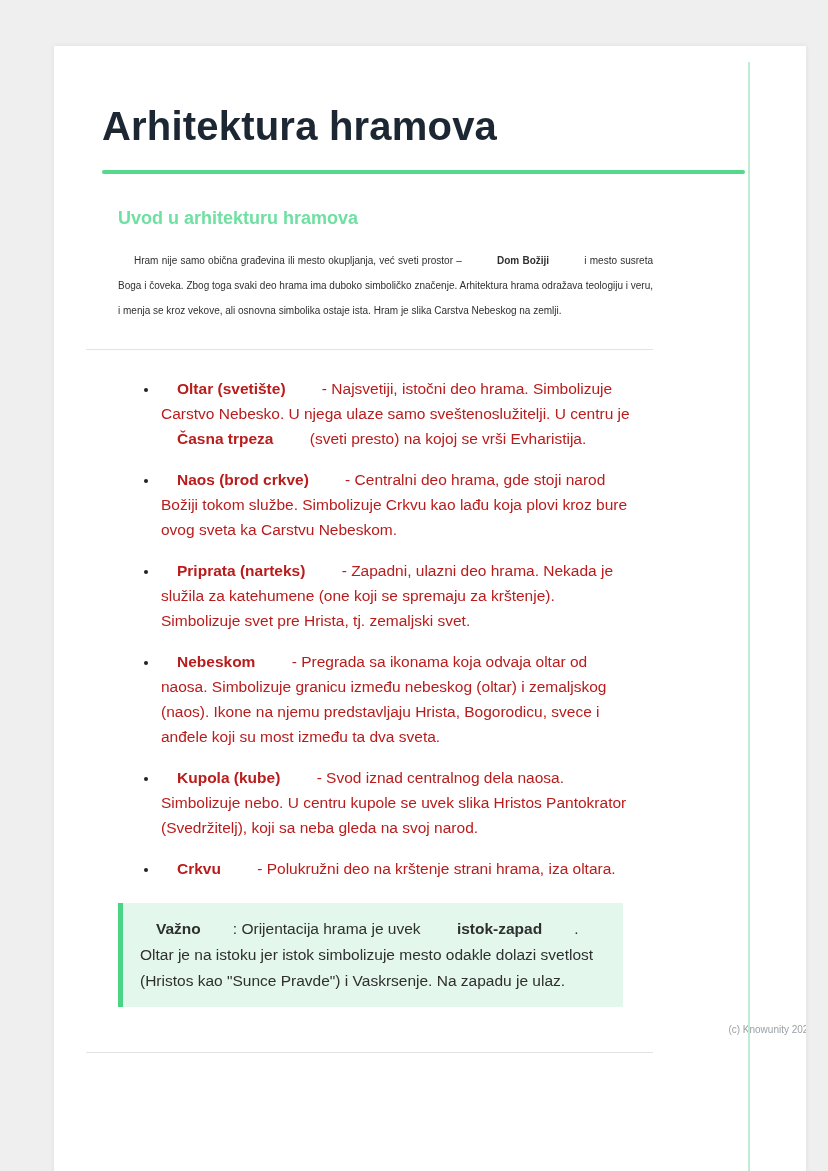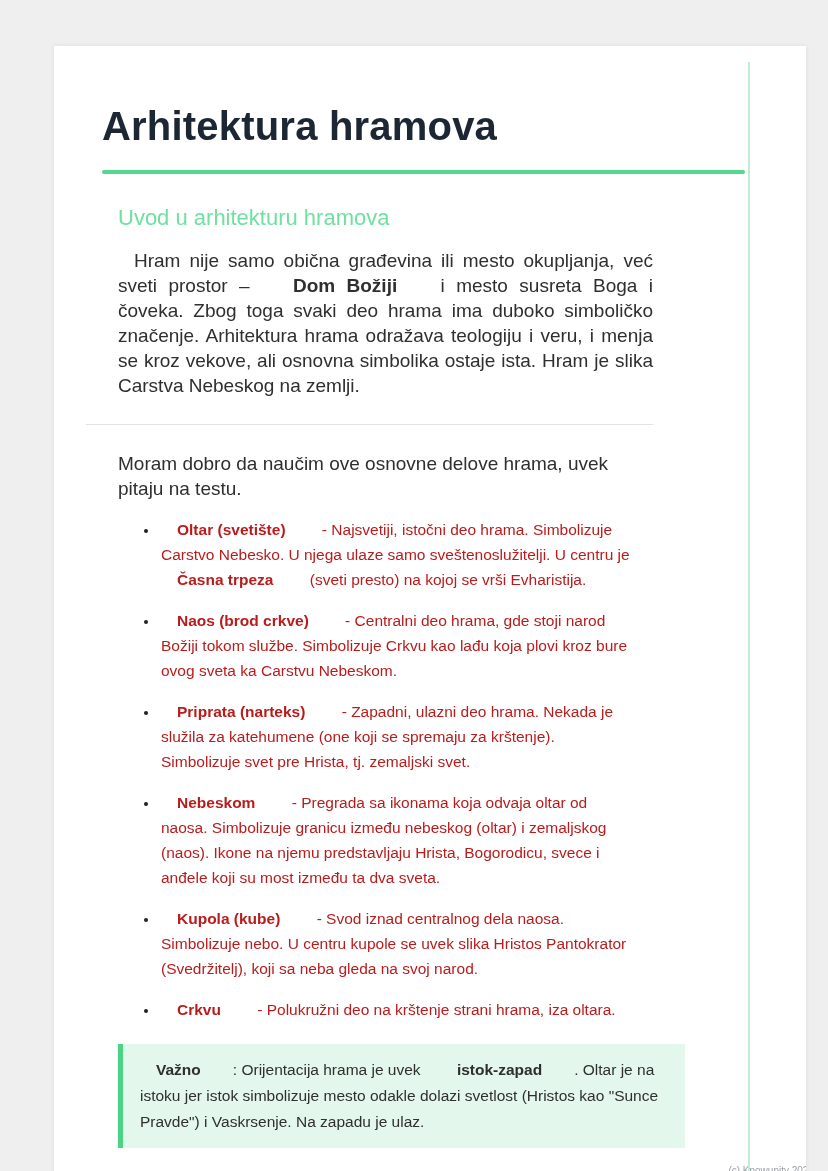--- a/index.html
+++ b/index.html
@@ -35,28 +35,28 @@
   }
   .title-rule {
     margin-top: 22px;
     width: 643px;
     height: 4px;
     background: #54d98c;
     border-radius: 2px;
   }
   h2.section-heading {
     margin-top: 30px;
-    font-size: 22px;
+    font-size: 18px;
     line-height: 28px;
-    font-weight: 400;
+    font-weight: 700;
     color: #6fe0a1;
   }
   p.para {
     margin-top: 16px;
-    font-size: 19px;
+    font-size: 10px;
     line-height: 25px;
     color: #2f2f2f;
   }
   p.justified { text-align: justify; }
   .divider {
     border: none;
     border-top: 1px solid #e3e3e3;
     margin: 26px 0;
     width: 567px;
   }
@@ -70,21 +70,21 @@
     line-height: 25px;
     color: #b91c1c;
     margin-bottom: 10px;
     padding-left: 2px;
   }
   ul.term-list li::marker { color: #222; font-size: 14px; }
   ul.term-list li:last-child { margin-bottom: 0; }
   .b { font-weight: 700; }
   .callout {
     margin-top: 22px;
-    width: 567px;
+    width: 505px;
     background: #e4f7ec;
     border-left: 5px solid #4ad486;
     padding: 13px 20px 13px 17px;
   }
   .callout p {
     font-size: 15.5px;
     line-height: 26px;
     color: #2f2f2f;
     margin: 0;
   }
@@ -108,21 +108,20 @@
   <div class="title-rule"></div>
 
   <div class="content">
     <h2 class="section-heading">Uvod u arhitekturu hramova</h2>
     <p class="para justified"><span>Hram nije samo obična građevina ili mesto okupljanja, već sveti prostor – </span><span class="b">Dom Božiji</span><span> i mesto susreta Boga i čoveka. Zbog toga svaki deo hrama ima duboko simboličko značenje. Arhitektura hrama odražava teologiju i veru, i menja se kroz vekove, ali osnovna simbolika ostaje ista. Hram je slika Carstva Nebeskog na zemlji.</span></p>
   </div>
 
   <hr class="divider">
 
   <div class="content">
-    <p class="para">Moram dobro da naučim ove osnovne delove hrama, uvek pitaju na testu.</p>
 
     <ul class="term-list">
       <li><span class="b">Oltar (svetište)</span><span> - Najsvetiji, istočni deo hrama. Simbolizuje Carstvo Nebesko. U njega ulaze samo sveštenoslužitelji. U centru je </span><span class="b">Časna trpeza</span><span> (sveti presto) na kojoj se vrši Evharistija.</span></li>
       <li><span class="b">Naos (brod crkve)</span><span> - Centralni deo hrama, gde stoji narod Božiji tokom službe. Simbolizuje Crkvu kao lađu koja plovi kroz bure ovog sveta ka Carstvu Nebeskom.</span></li>
       <li><span class="b">Priprata (narteks)</span><span> - Zapadni, ulazni deo hrama. Nekada je služila za katehumene (one koji se spremaju za krštenje). Simbolizuje svet pre Hrista, tj. zemaljski svet.</span></li>
       <li><span class="b">Nebeskom</span><span> - Pregrada sa ikonama koja odvaja oltar od naosa. Simbolizuje granicu između nebeskog (oltar) i zemaljskog (naos). Ikone na njemu predstavljaju Hrista, Bogorodicu, svece i anđele koji su most između ta dva sveta.</span></li>
       <li><span class="b">Kupola (kube)</span><span> - Svod iznad centralnog dela naosa. Simbolizuje nebo. U centru kupole se uvek slika Hristos Pantokrator (Svedržitelj), koji sa neba gleda na svoj narod.</span></li>
       <li><span class="b">Crkvu</span><span> - Polukružni deo na krštenje strani hrama, iza oltara.</span></li>
     </ul>
 

